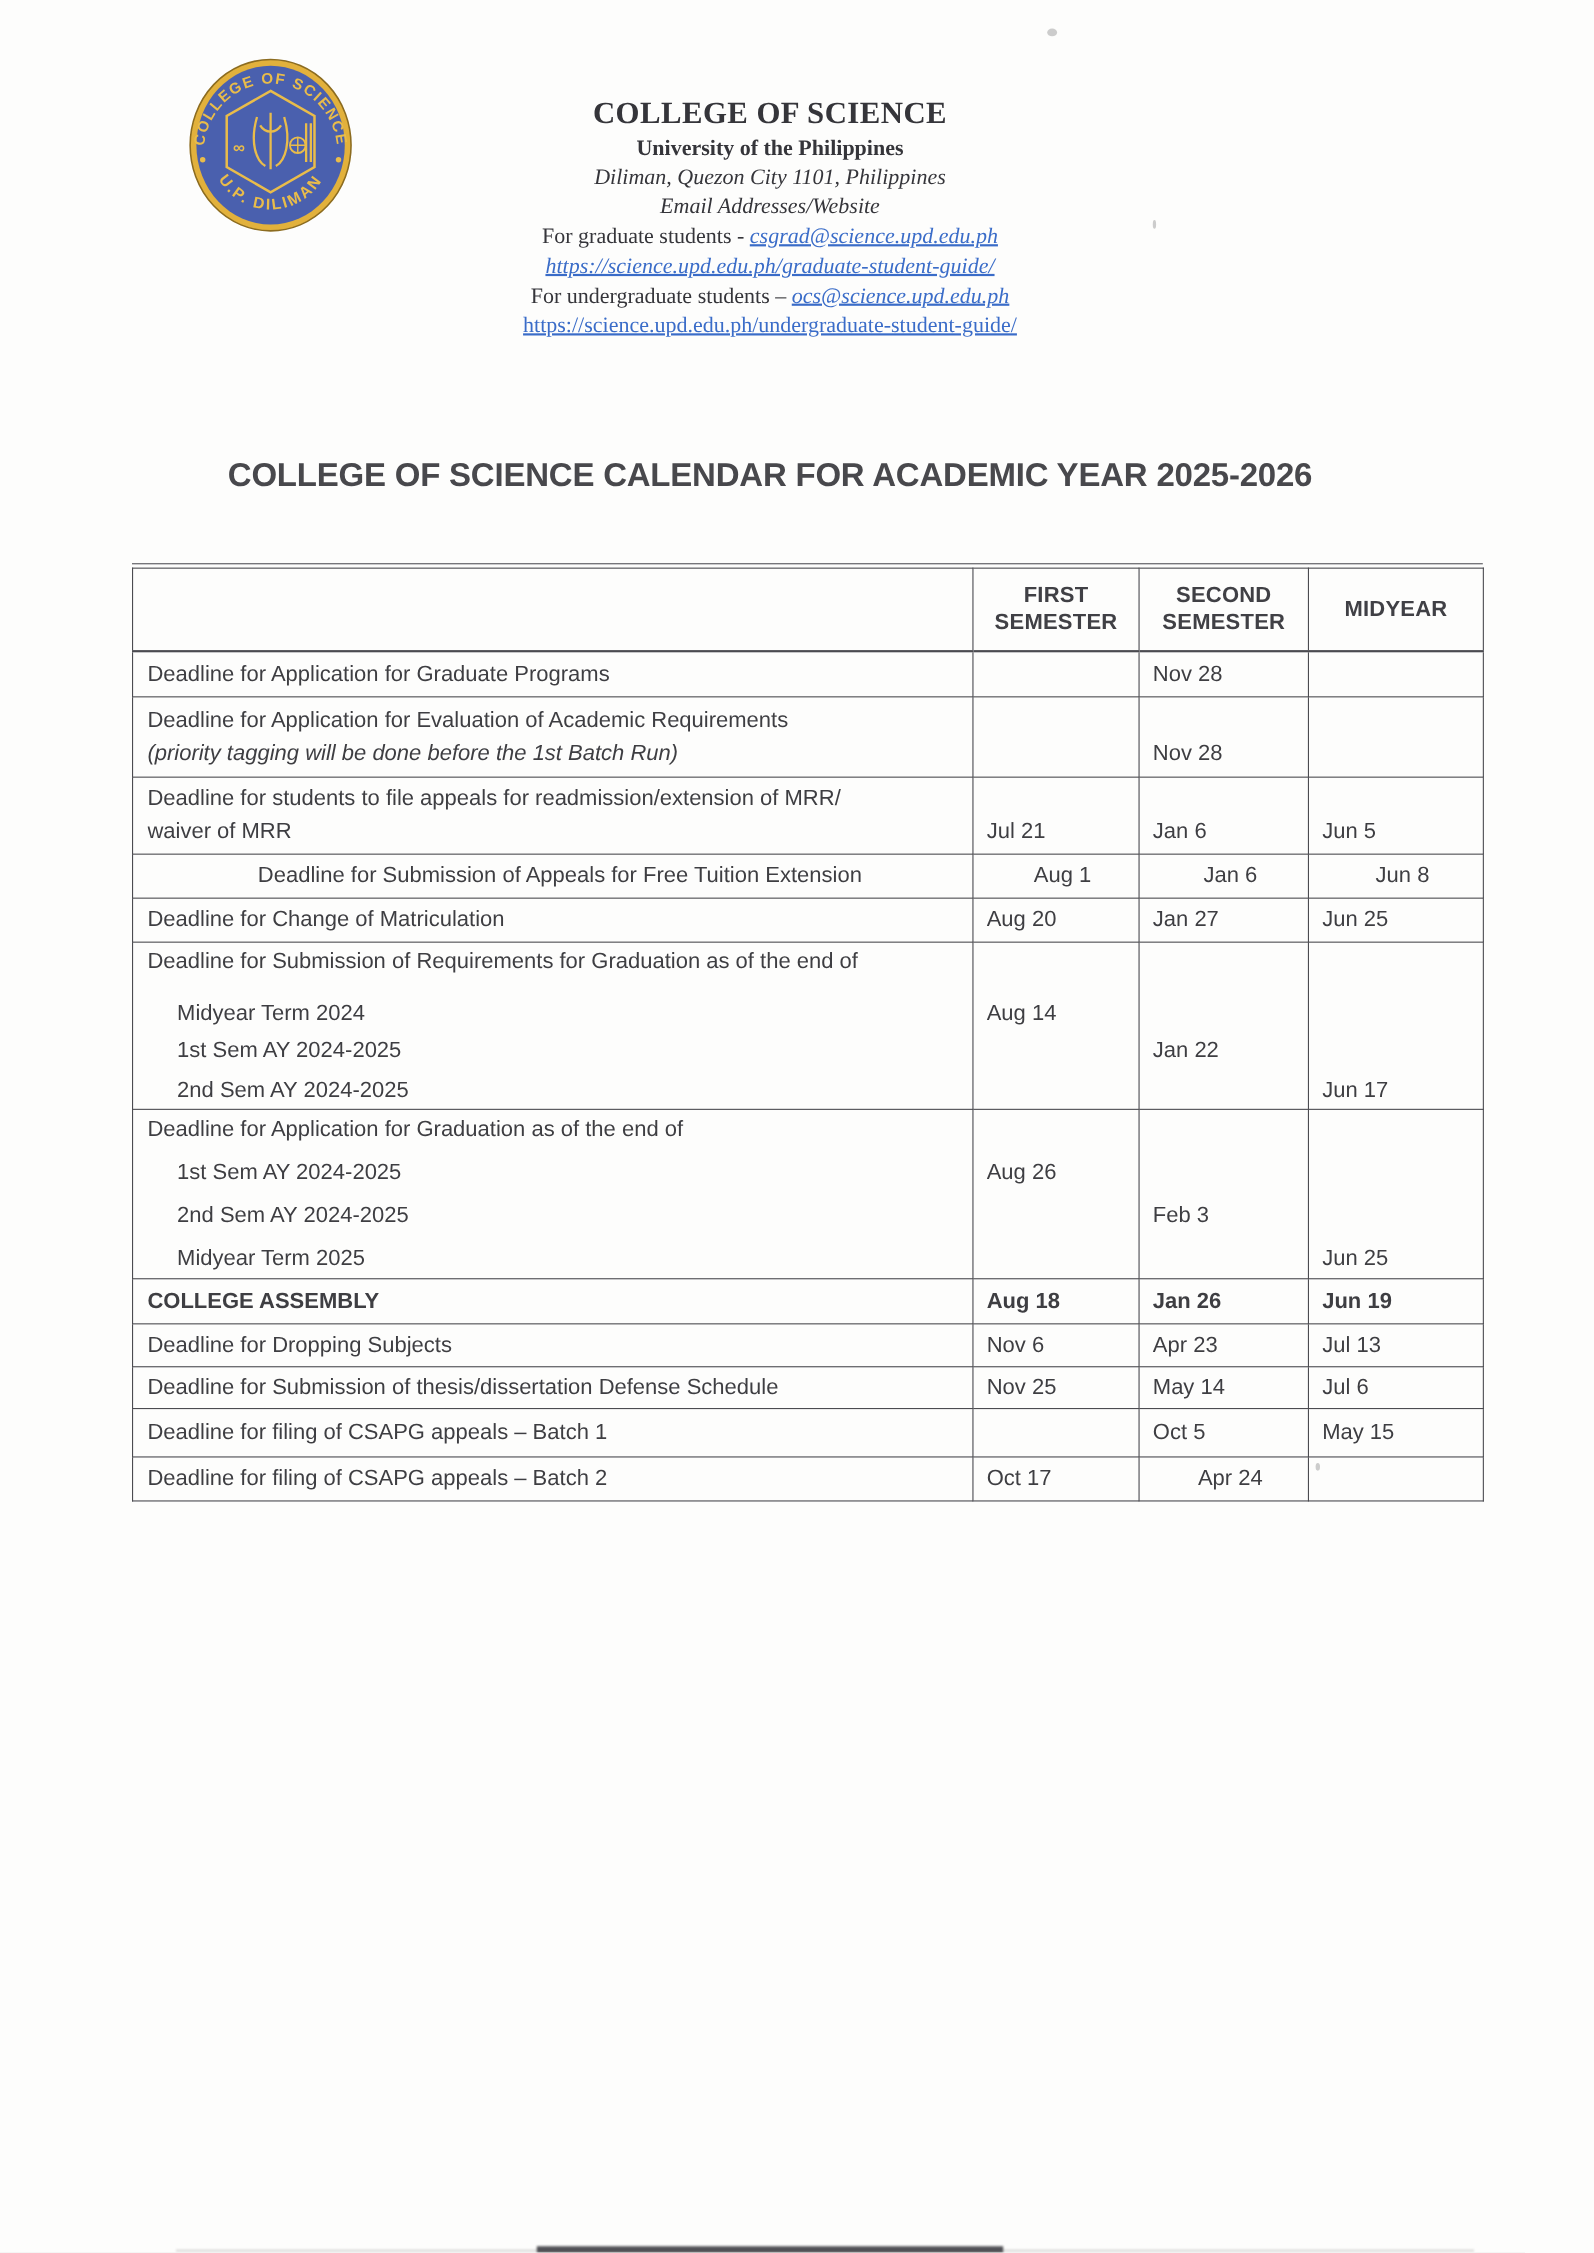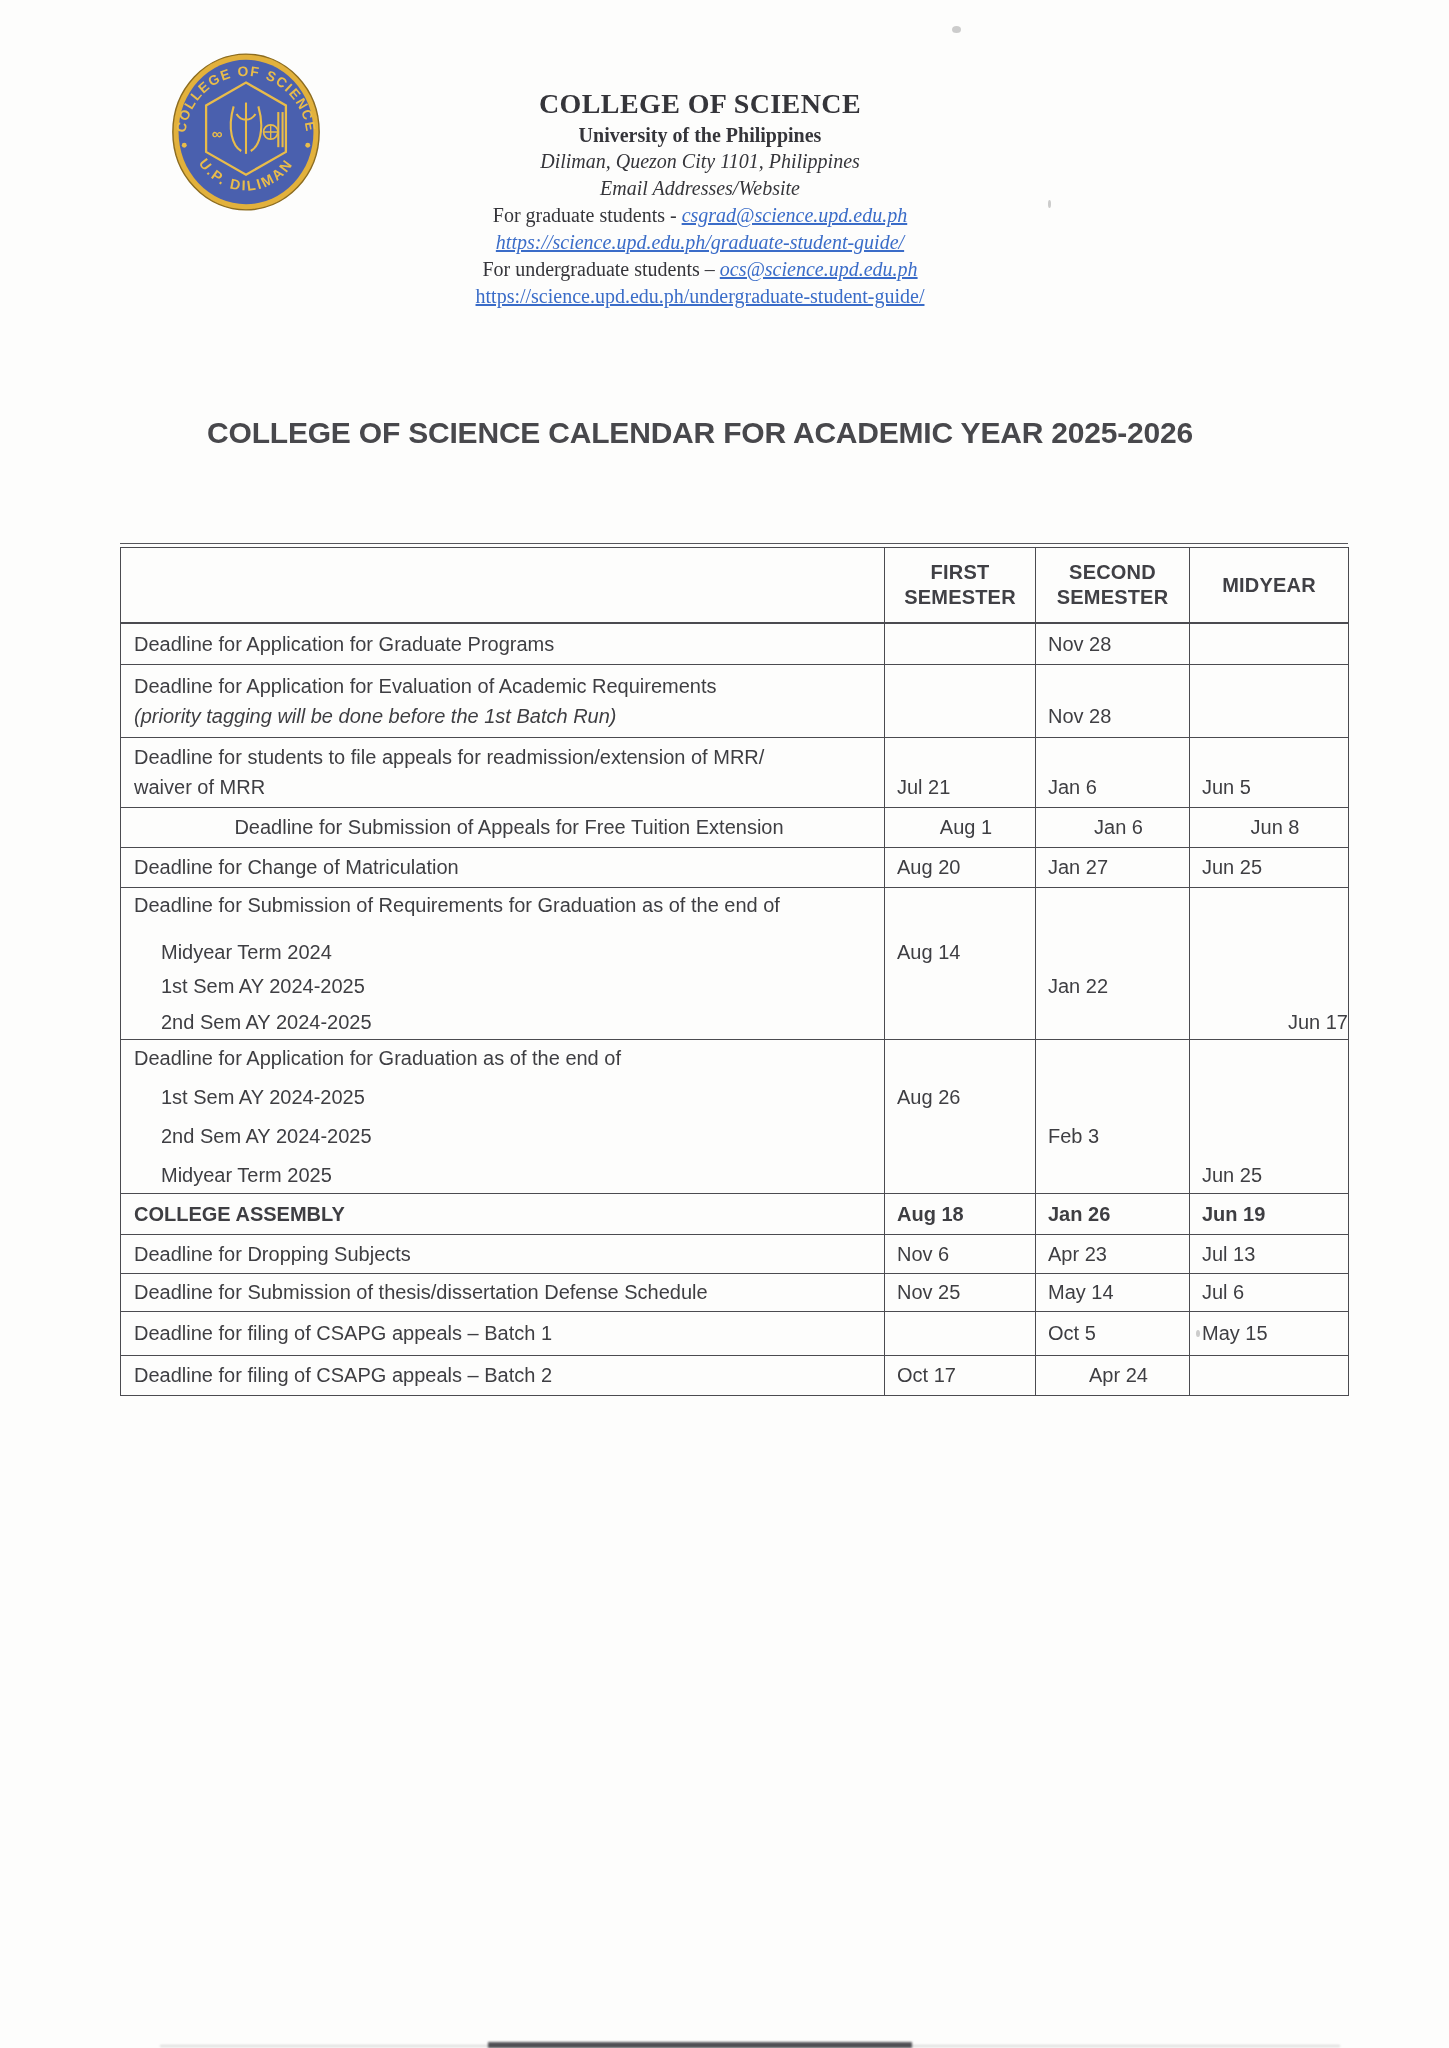--- a/index.html
+++ b/index.html
@@ -20,21 +20,21 @@
   .em{font-style:italic;}
   .link{color:var(--link-blue,#3a6cc8);text-decoration:underline;cursor:pointer;}
   .block{display:block;}
   
   .doc-title{
     position:absolute;top:416px;left:0;width:1400px;margin:0;text-align:center;
     font-size:30px;font-weight:bold;color:#48484c;letter-spacing:-.2px;
   }
   
   .table-wrap{
-    position:absolute;left:120px;top:543px;width:1228px;
+    position:absolute;left:120px;top:512px;width:1228px;
     border-top:1.6px solid #55555a;padding-top:3px;
   }
   table.cal{border-collapse:collapse;width:100%;table-layout:fixed;font-size:20px;color:#3e3e42;}
   .cal th,.cal td{border:1.6px solid #4b4b50;}
   .cal thead th{
     height:74px;font-size:20px;font-weight:bold;color:#404045;
     letter-spacing:.2px;line-height:25px;text-align:center;
     border-bottom-width:2.4px;padding:0 10px;
   }
   .cal td{vertical-align:middle;padding:0;}
@@ -219,21 +219,21 @@
             <td class="date">
               <div class="line" style="line-height: 34px;">&nbsp;</div>
               <div class="line" style="line-height: 34px; margin-top: 13px;">&nbsp;</div>
               <div class="line" style="line-height: 34px;">Jan 22</div>
               <div class="line" style="line-height: 34px; margin-top: 2px;">&nbsp;</div>
             </td>
             <td class="date">
               <div class="line" style="line-height: 34px;">&nbsp;</div>
               <div class="line" style="line-height: 34px; margin-top: 13px;">&nbsp;</div>
               <div class="line" style="line-height: 34px;">&nbsp;</div>
-              <div class="line" style="line-height: 34px; margin-top: 2px; text-align: right;">Jun 17</div>
+              <div class="line" style="line-height: 34px; margin-top: 2px;">Jun 17</div>
             </td>
           </tr>
           <tr style="height: 154px;">
             <td class="desc">
               <div class="line" style="line-height: 34px;">Deadline for Application for Graduation as of the end of</div>
               <div class="line indent" style="line-height: 34px; margin-top: 5px;">1st Sem AY 2024-2025</div>
               <div class="line indent" style="line-height: 34px; margin-top: 5px;">2nd Sem AY 2024-2025</div>
               <div class="line indent" style="line-height: 34px; margin-top: 5px;">Midyear Term 2025</div>
             </td>
             <td class="date">

